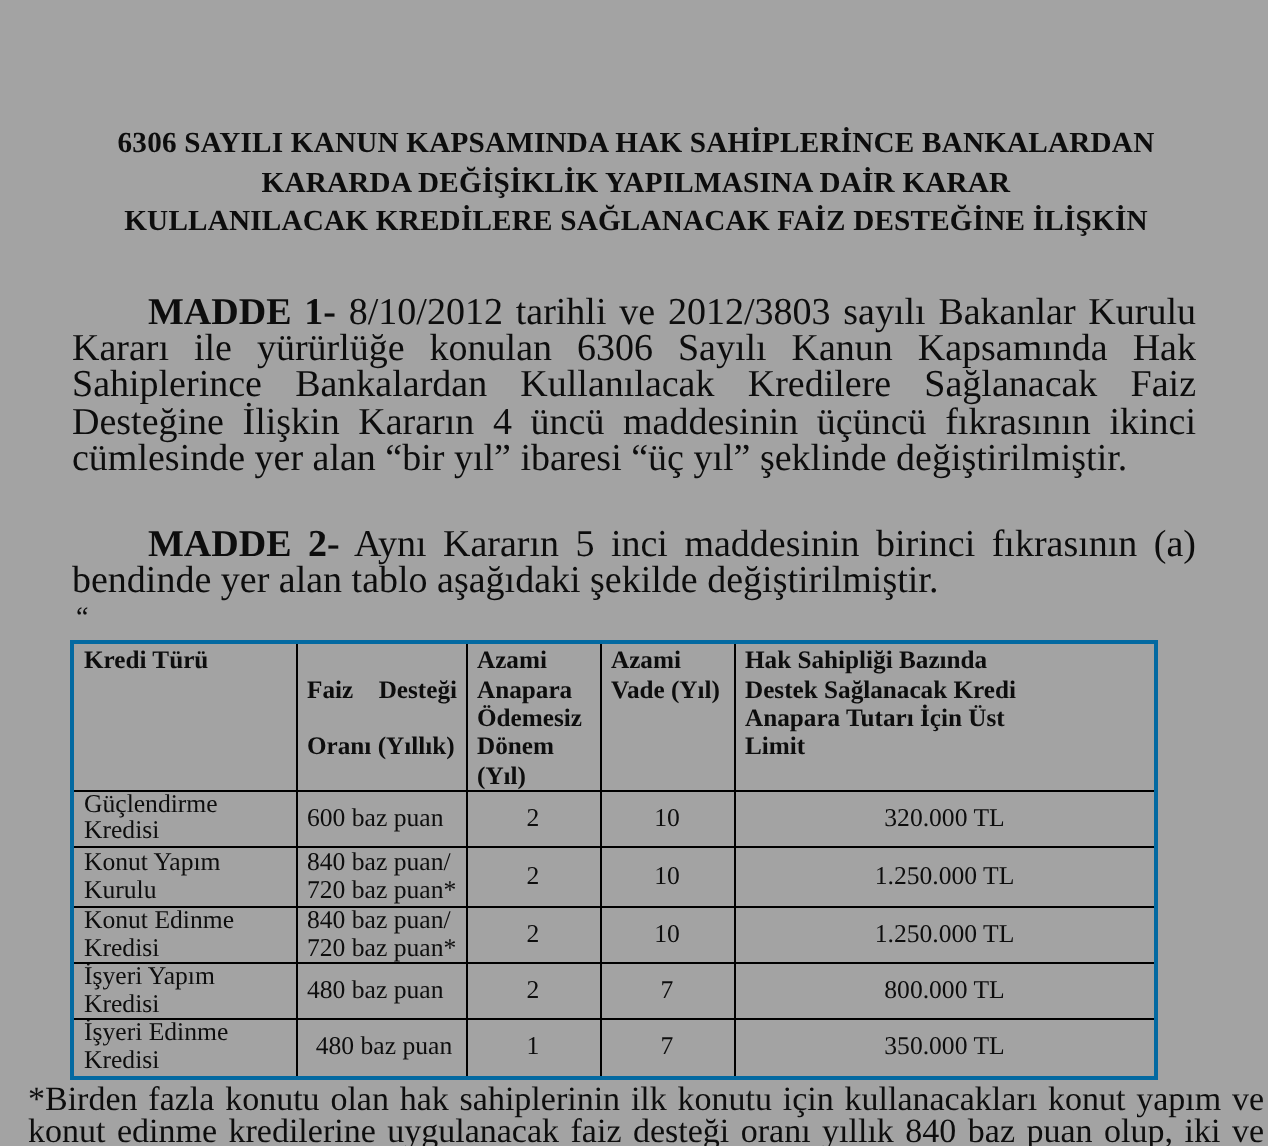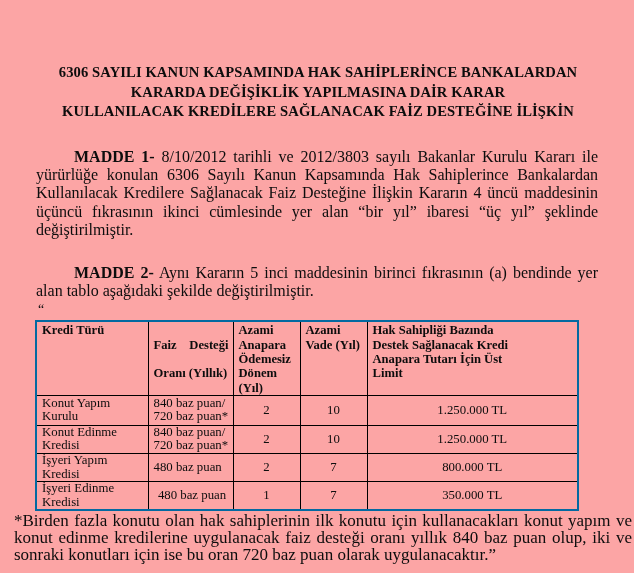--- a/index.html
+++ b/index.html
@@ -4,37 +4,37 @@
 <style>
   html, body {
     margin: 0;
     padding: 0;
     background: #ffffff;
   }
   .page {
     position: relative;
     width: 634px;
     height: 573px;
-    background: #fca5a5;
+    background: #a3a3a3;
     overflow: hidden;
     font-family: "Liberation Serif", "DejaVu Serif", serif;
     color: #0d0d0d;
   }
   .doc-title {
     margin: 63px 34px 0 36px;
     text-align: center;
     font-weight: 700;
     font-size: 14.6px;
     line-height: 19.5px;
     letter-spacing: 0.1px;
   }
   .body-para {
     margin: 0 36px;
     text-align: justify;
-    font-size: 16px;
+    font-size: 19px;
     line-height: 18.4px;
     text-indent: 38px;
   }
   .body-para .madde-label {
     font-weight: 700;
   }
   .para-1 { margin-top: 26px; }
   .para-2 { margin-top: 24px; }
   .open-quote {
     margin: 2px 36px 0;
@@ -124,20 +124,27 @@
 Anapara
 Ödemesiz
 Dönem (Yıl)</th>
       <th>Azami
 Vade (Yıl)</th>
       <th>Hak Sahipliği Bazında
 Destek Sağlanacak Kredi
 Anapara Tutarı İçin Üst
 Limit</th>
     </tr>
+    <tr class="row-h1">
+      <td>Güçlendirme Kredisi</td>
+      <td>600 baz puan</td>
+      <td class="center">2</td>
+      <td class="center">10</td>
+      <td class="center">320.000 TL</td>
+    </tr>
     <tr class="row-h2">
       <td>Konut Yapım Kurulu</td>
       <td>840 baz puan/
 720 baz puan*</td>
       <td class="center">2</td>
       <td class="center">10</td>
       <td class="center">1.250.000 TL</td>
     </tr>
     <tr class="row-h3">
       <td>Konut Edinme Kredisi</td>

